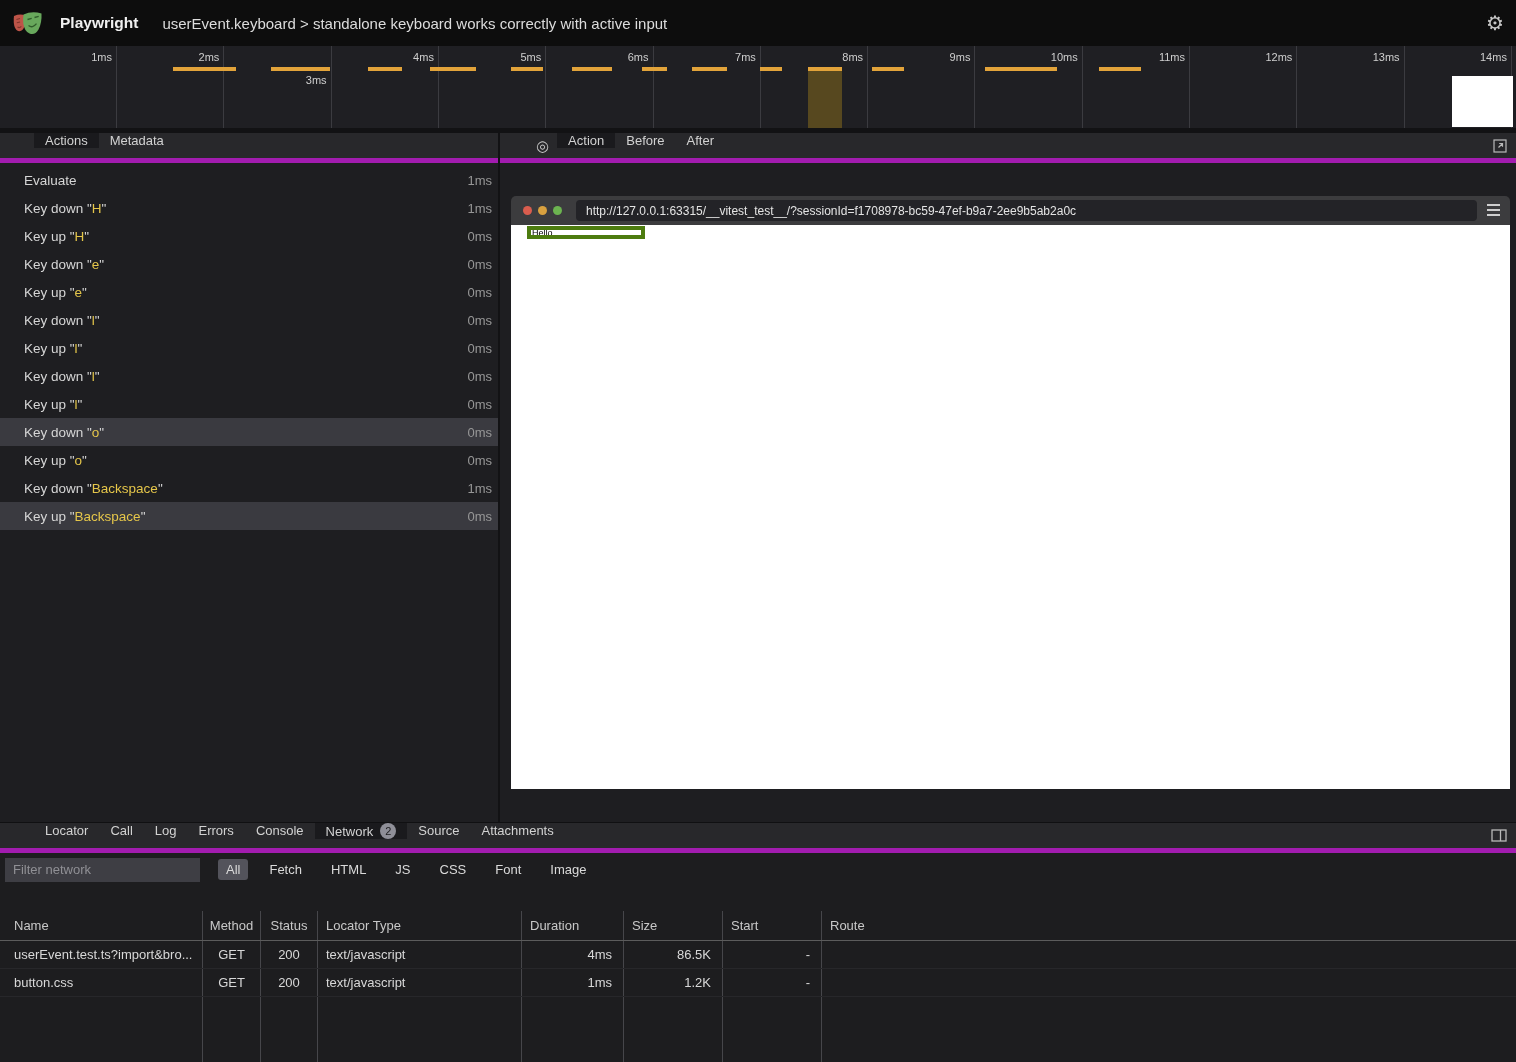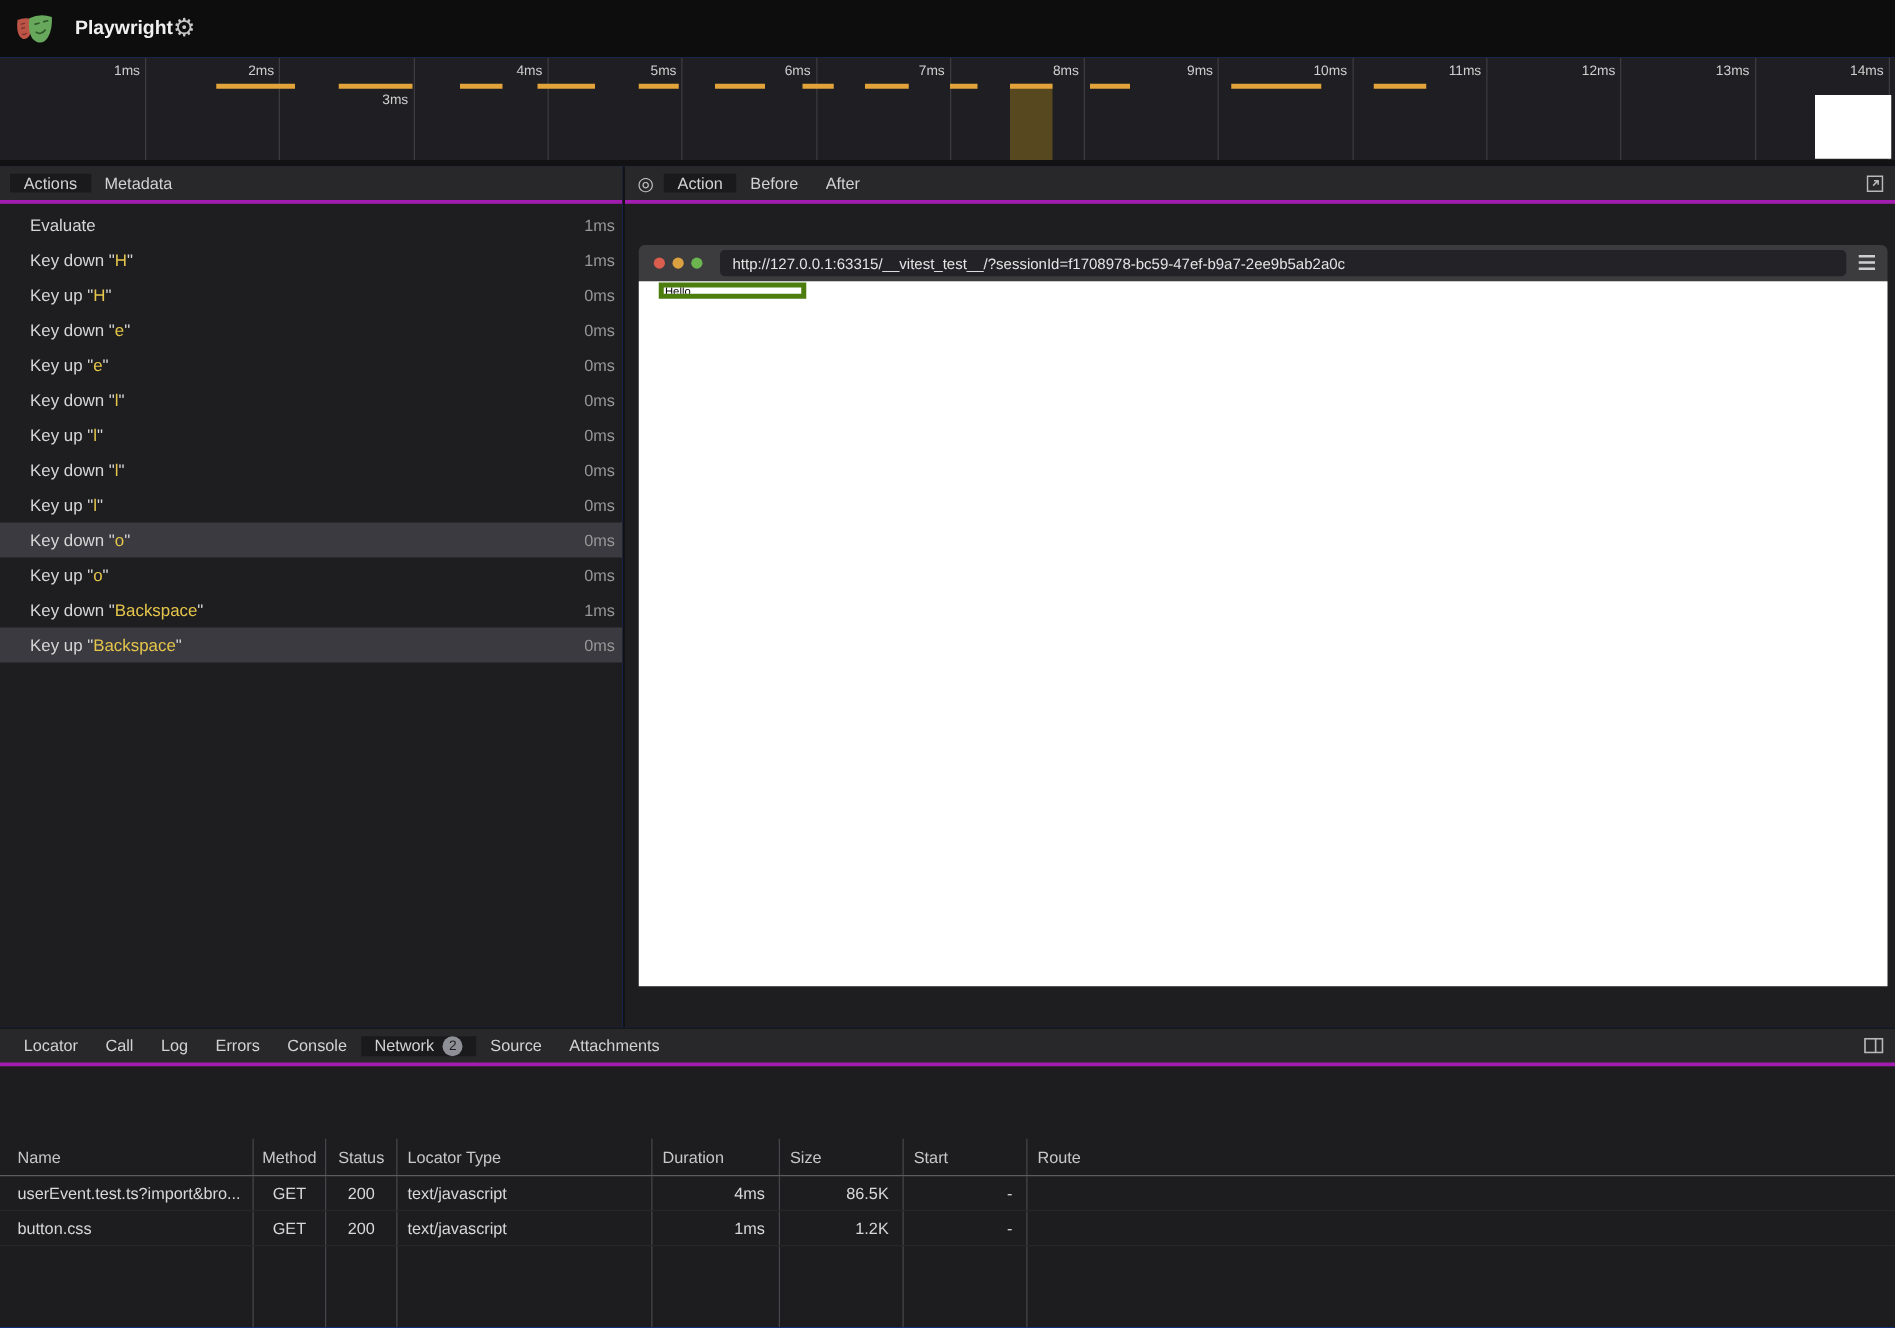--- a/index.html
+++ b/index.html
@@ -21,21 +21,21 @@
   .tl-selected { position:absolute; top:21px; height:61px; background:#57481f; border-top:4px solid #e2a33a; }
   .tl-thumb { position:absolute; top:30px; height:51px; background:#ffffff; }
   .strip { position:absolute; left:0; top:128px; width:1516px; height:5px; background:#121214; }
 
   
   .main { position:absolute; left:0; top:133px; width:1516px; height:689px; }
   .left-panel { position:absolute; left:0; top:0; width:498px; height:689px; background:#1e1e21; }
   .v-divider { position:absolute; left:498px; top:0; width:2px; height:689px; background:#121214; }
   .right-panel { position:absolute; left:500px; top:0; width:1016px; height:689px; background:#1e1e21; }
 
-  .tabbar { height:30px; background:#28282b; border-bottom:3px solid #a21caf; display:flex; align-items:center; font-size:13px; color:#d2d2d2; }
+  .tabbar { height:30px; background:#28282b; border-bottom:5px solid #a21caf; display:flex; align-items:flex-start; font-size:13px; color:#d2d2d2;padding-left:26px; }
   .tabbar .pad { width:8px; }
   .tab { display:flex; align-items:center; padding:0 11px; cursor:pointer; white-space:nowrap; }
   .tab.selected { background:#1a1a1d; }
   .badge { background:#8f8f98; color:#1d1d1f; border-radius:50%; width:16px; height:16px; font-size:11px; display:inline-flex; align-items:center; justify-content:center; margin-left:7px; }
   .target-icon { font-size:15px; color:#c6c6c6; align-self:center; margin:0 8px 0 10px; }
   .bar-spacer { flex:1 1 auto; }
   .icon-btn { align-self:center; margin-right:9px; cursor:pointer; display:flex; }
 
   
   .action-list { padding-top:3px; }
@@ -84,20 +84,21 @@
   <div class="header">
     <svg class="logo" viewBox="0 0 36 32">
       <path d="M4 9 Q10 6.5 15.5 8.5 L14.5 19 Q13 25 8 24 Q4.5 22.5 3.8 16 Q3.5 12 4 9 Z" fill="#bd5448"></path>
       <path d="M6.5 12.5 l3.5 -1 M6.8 15.8 l3.3 -0.8" stroke="#7e352c" stroke-width="1.1" fill="none"></path>
       <path d="M7.5 20 q2 1.4 3.8 -0.6" stroke="#7e352c" stroke-width="1.1" fill="none"></path>
       <path d="M13.5 7.5 Q22 3.5 31.5 6.5 Q32 16 28.5 22.5 Q25 28.5 19.5 26.5 Q14.5 24.5 13.3 16.5 Q12.8 11 13.5 7.5 Z" fill="#68a85c"></path>
       <path d="M17.5 12.5 l4.2 -1.1 M24.5 10.5 l4.2 -1.1" stroke="#2f5c2a" stroke-width="1.3" fill="none"></path>
       <path d="M18.5 18.5 q4 3.2 8 -1.8" stroke="#2f5c2a" stroke-width="1.3" fill="none"></path>
     </svg>
     <span class="app-name">Playwright</span>
+    <span class="test-title">userEvent.keyboard &gt; standalone keyboard works correctly with active input</span>
     <span class="gear">⚙</span>
   </div>
 
   <div class="timeline">
       <div class="tl-line" style="left: 116px;"></div>
       <div class="tl-label" style="left: 68px;">1ms</div>
       <div class="tl-line" style="left: 223.3px;"></div>
       <div class="tl-label" style="left: 175.3px;">2ms</div>
       <div class="tl-line" style="left: 330.6px;"></div>
       <div class="tl-label" style="left: 282.6px; margin-top: 23px;">3ms</div>
@@ -279,20 +280,32 @@
           <span>Attachments</span>
         </div>
         <div class="bar-spacer"></div>
         <span class="icon-btn">
           <svg width="16" height="13" viewBox="0 0 16 13" fill="none" stroke="#b9b9b9" stroke-width="1.3">
             <rect x="1" y="1" width="14" height="11"></rect>
             <line x1="9.5" y1="1" x2="9.5" y2="12"></line>
           </svg>
         </span>
       </div>
+    <div class="filter-row">
+      <input placeholder="Filter network" style="">
+      <div class="chips" id="type-filters">
+          <div class="chip selected">All</div>
+          <div class="chip">Fetch</div>
+          <div class="chip">HTML</div>
+          <div class="chip">JS</div>
+          <div class="chip">CSS</div>
+          <div class="chip">Font</div>
+          <div class="chip">Image</div>
+        </div>
+    </div>
     <div class="net-table" id="net-table">
         <div class="net-row hdr">
           <div class="cell ind">Name</div>
           <div class="cell c">Method</div>
           <div class="cell c">Status</div>
           <div class="cell ">Locator Type</div>
           <div class="cell ">Duration</div>
           <div class="cell ">Size</div>
           <div class="cell ">Start</div>
           <div class="cell ">Route</div>

